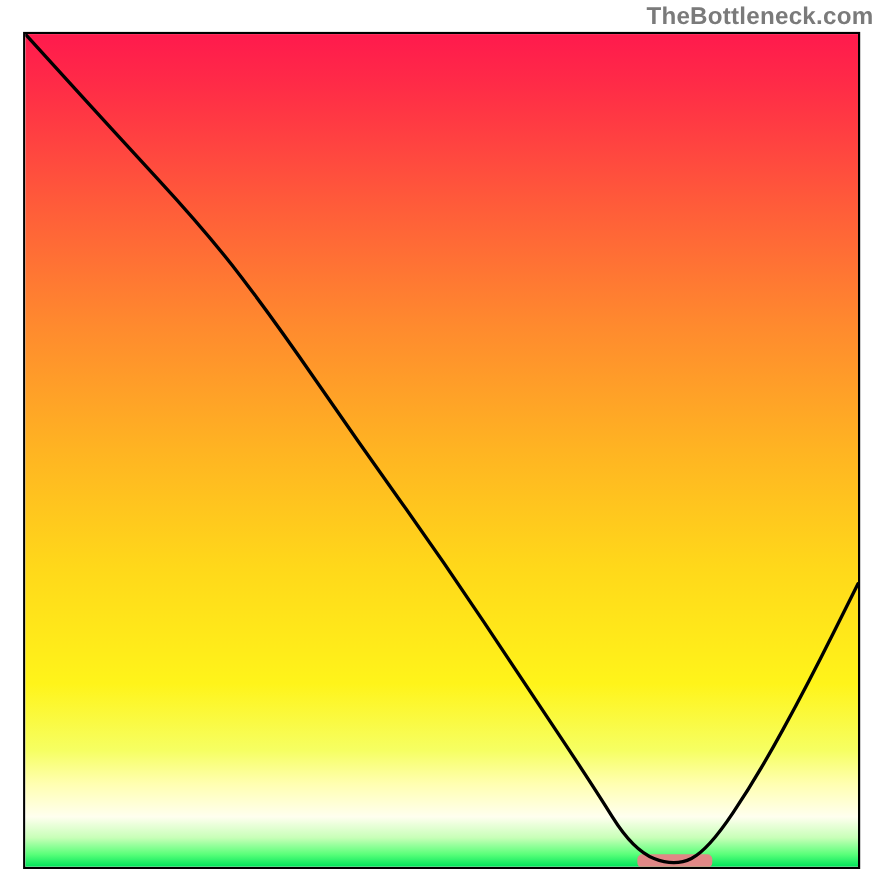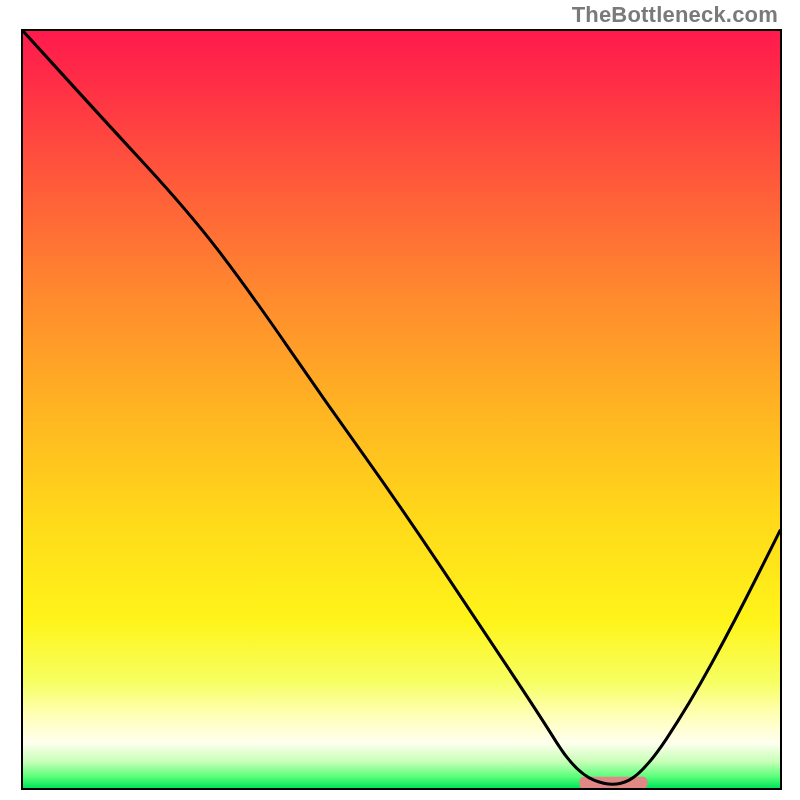--- a/index.html
+++ b/index.html
@@ -11,21 +11,21 @@
     font-family: Arial, Helvetica, sans-serif;
   }
   .wrap {
     position: relative;
     width: 800px;
     height: 800px;
   }
   .watermark {
     position: absolute;
     top: 2px;
-    right: 22px;
+    right: 6px;
     font-size: 22px;
     font-weight: 600;
     color: #7a7a7a;
     letter-spacing: 0.2px;
   }
   .plot-frame {
     position: absolute;
     box-sizing: border-box;
     border: 2px solid #000;
   }

